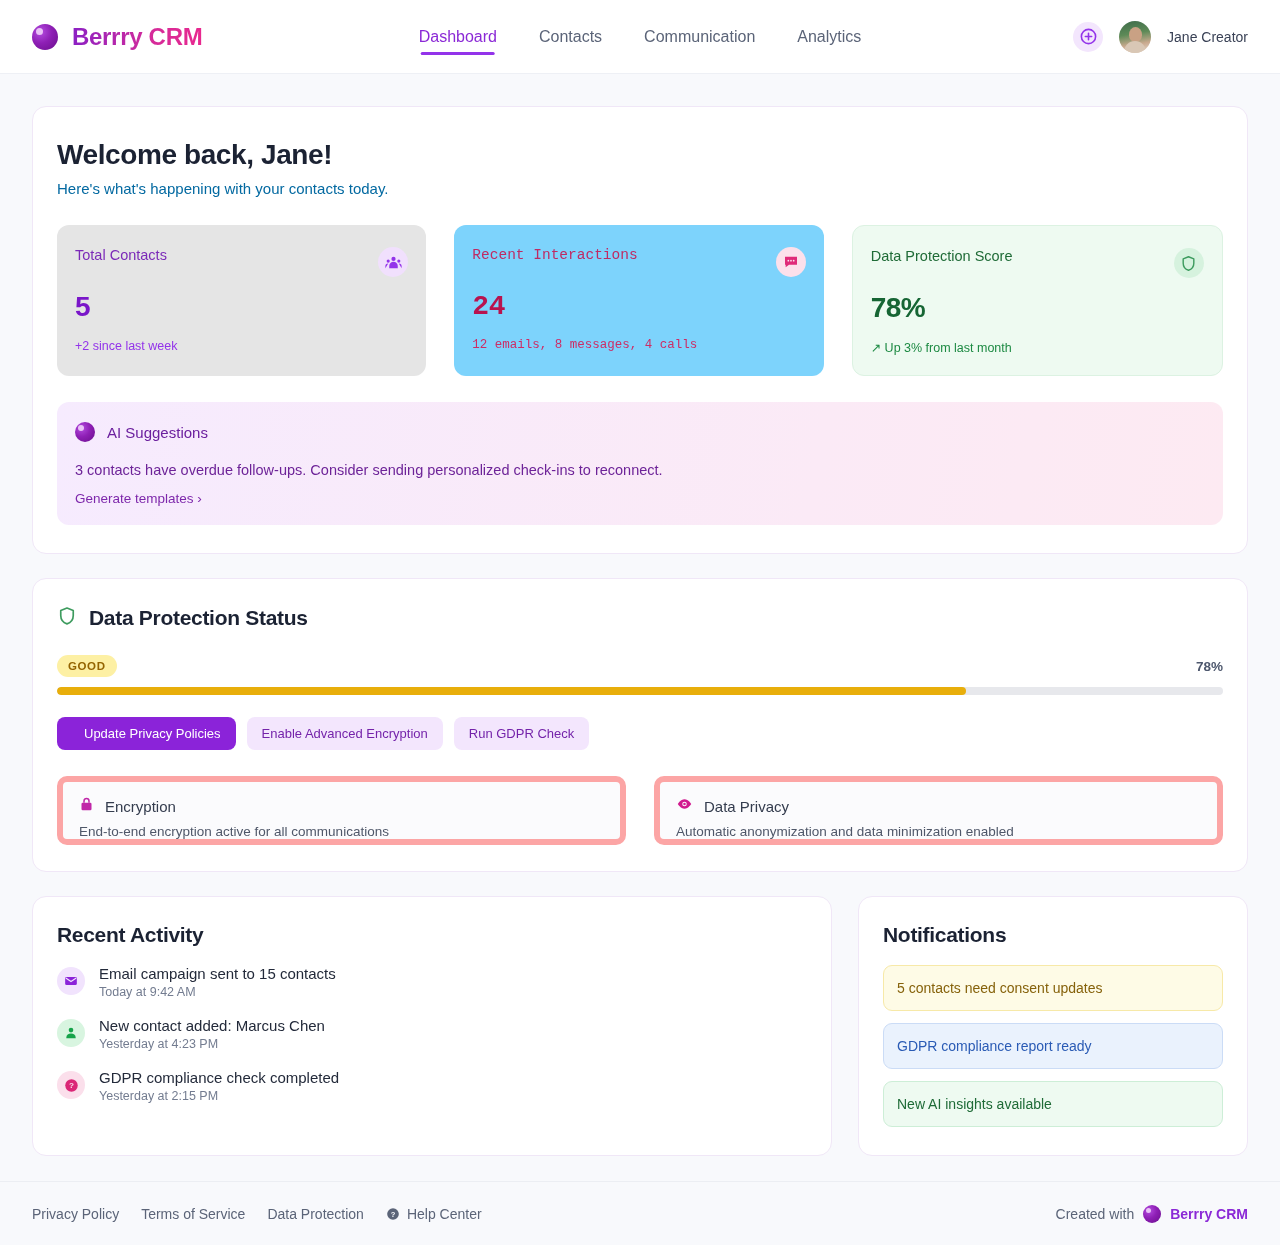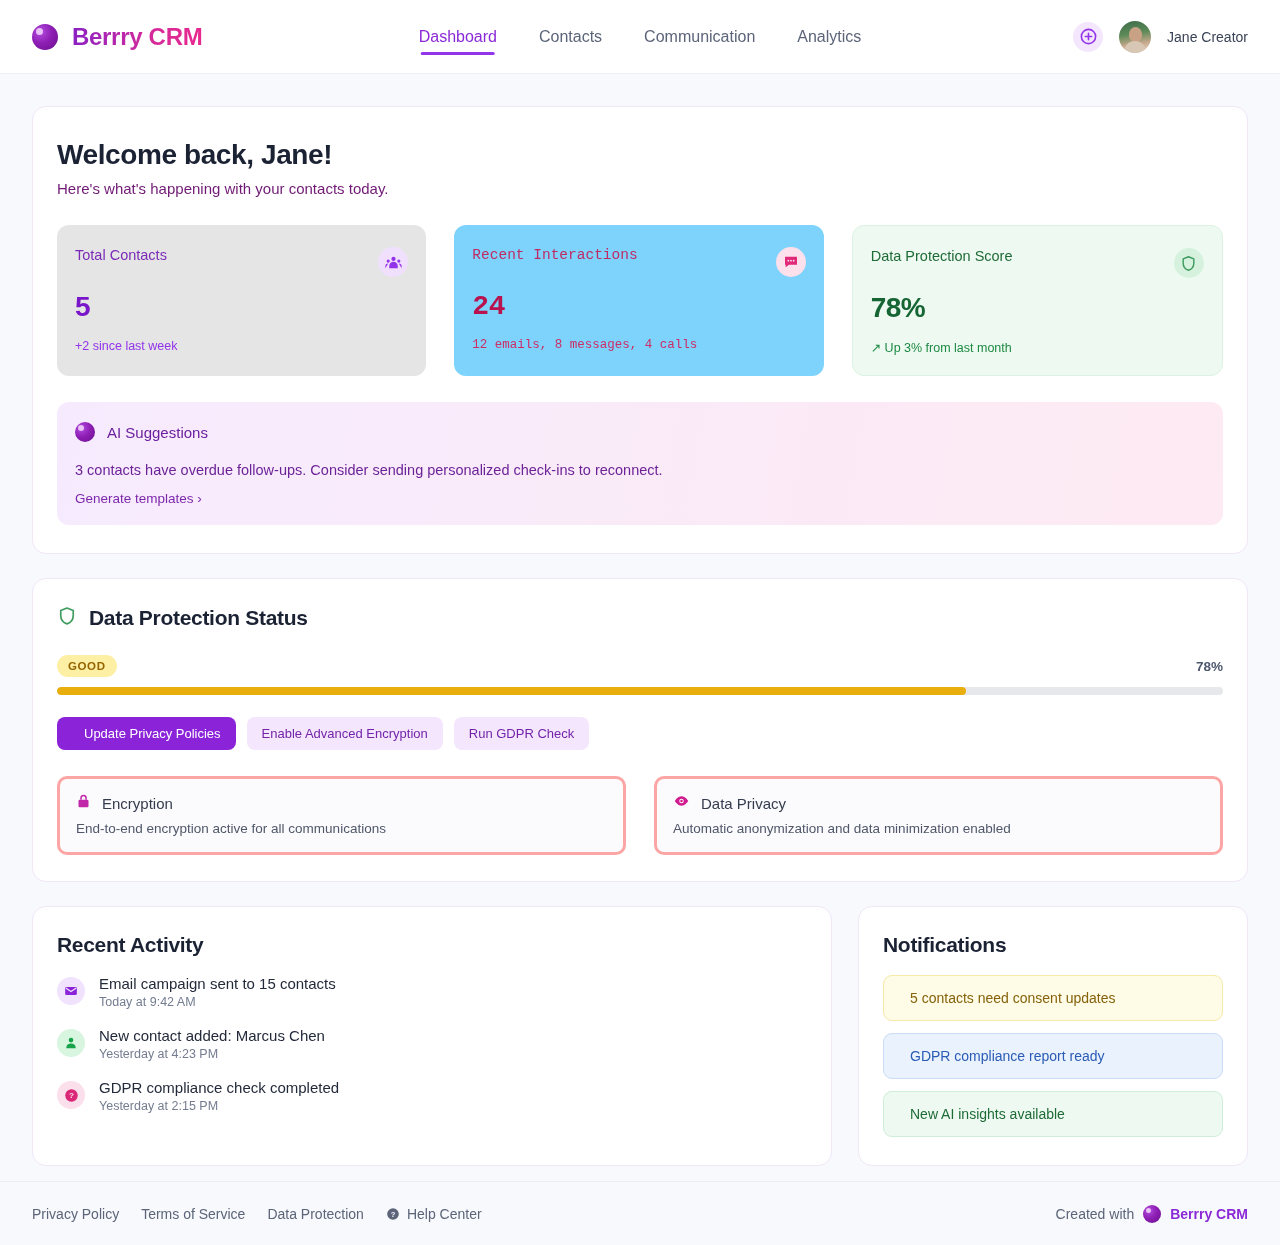--- a/index.html
+++ b/index.html
@@ -78,21 +78,21 @@
 
   
   .page { padding: 32px; display: flex; flex-direction: column; gap: 24px; }
   .card {
     background: #fff; border: 1px solid #f0e7f7; border-radius: 14px;
   }
 
   
   .welcome { padding: 32px 24px 28px 24px; }
   .welcome h1 { font-size: 28px; font-weight: bold; letter-spacing: -.4px; color: #1b2233; }
-  .welcome .sub { font-size: 15px; color: #701a75; margin-top: 9px; }
+  .welcome .sub { font-size: 15px; color: #0369a1; margin-top: 9px; }
 
   .stats { display: flex; gap: 28px; margin-top: 28px; }
   .stat { flex: 1; border-radius: 12px; padding: 22px 18px 20px 18px; min-height: 140px; position: relative; }
   .stat.purple { background: #e5e5e5; }
   .stat.pink   { background: #7dd3fc; font-family: Liberation Mono, monospace; }
   .stat.green  { background: #eefaf1; border: 1px solid #dcf2e2; }
   .stat-top { display: flex; align-items: flex-start; justify-content: space-between; }
   .stat-label { font-size: 14.5px; }
   .stat.purple .stat-label { color: #7b2ab8; }
   .stat.pink   .stat-label { color: #bf2a63; }
@@ -136,22 +136,22 @@
   .track { height: 8px; border-radius: 5px; background: #e7e8ec; margin-top: 10px; overflow: hidden; }
   .fill { height: 100%; border-radius: 5px; background: #e8ae0b; }
   .btn-row { display: flex; gap: 11px; margin-top: 22px; }
   .btn { font-size: 13px; padding: 9px 15px; border-radius: 8px; border: none; cursor: pointer;
          font-family: "Liberation Sans", sans-serif; }
   .btn.primary { background: #8b23d9; color: #fff; padding-left: 27px; }
   .btn.ghost   { background: #f3e6fd; color: #7423aa; }
 
   .feature-row { display: flex; gap: 28px; margin-top: 26px; }
   .feature {
-    flex: 1; border: 3px solid #fca5a5; border-radius: 10px;
-    background: #fbfbfd; padding: 14px 16px 16px 16px;
+    flex: 1; border: 6px solid #fca5a5; border-radius: 10px;
+    background: #fbfbfd; padding: 14px 16px 0 16px;
   }
   .feature-head { display: flex; align-items: center; gap: 11px; }
   .feature-title { font-size: 15px; color: #343c4e; }
   .feature-desc { font-size: 13.5px; color: #4f5769; margin-top: 8px; }
 
   
   .bottom { display: flex; gap: 26px; }
   .activity-card { flex: 1; padding: 26px 24px 28px 24px; }
   .notif-card { width: 390px; padding: 26px 24px 28px 24px; }
   .sec-title { font-size: 21px; font-weight: bold; letter-spacing: -.3px; color: #1b2233; }
@@ -160,21 +160,21 @@
   .act-item { display: flex; gap: 14px; align-items: flex-start; }
   .act-icon { width: 28px; height: 28px; border-radius: 50%; flex: none;
               display: flex; align-items: center; justify-content: center; margin-top: 2px; }
   .act-icon.violet { background: #f1e3fd; }
   .act-icon.green  { background: #d8f5e0; }
   .act-icon.pink   { background: #fbdfeb; }
   .act-title { font-size: 15px; color: #232a3a; }
   .act-time { font-size: 12.5px; color: #737c90; margin-top: 3px; }
 
   .notif-list { margin-top: 18px; display: flex; flex-direction: column; gap: 12px; }
-  .notif { border-radius: 9px; padding: 14px 26px; font-size: 14px; cursor: pointer; }
+  .notif { border-radius: 9px; padding: 14px 13px; font-size: 14px; cursor: pointer; }
   .notif.yellow { background: #fefbe6; border: 1px solid #f7e9a8; color: #86620b; }
   .notif.blue   { background: #eaf2fd; border: 1px solid #cbdcf6; color: #2a5bb5; }
   .notif.green  { background: #eefaf1; border: 1px solid #cdeed7; color: #1f6b37; }
 
   
   .footer {
     border-top: 1px solid #eceef3; background: #f8f9fc;
     height: 64px; display: flex; align-items: center; padding: 0 32px;
     position: absolute; bottom: 0; left: 0; right: 0;
   }

